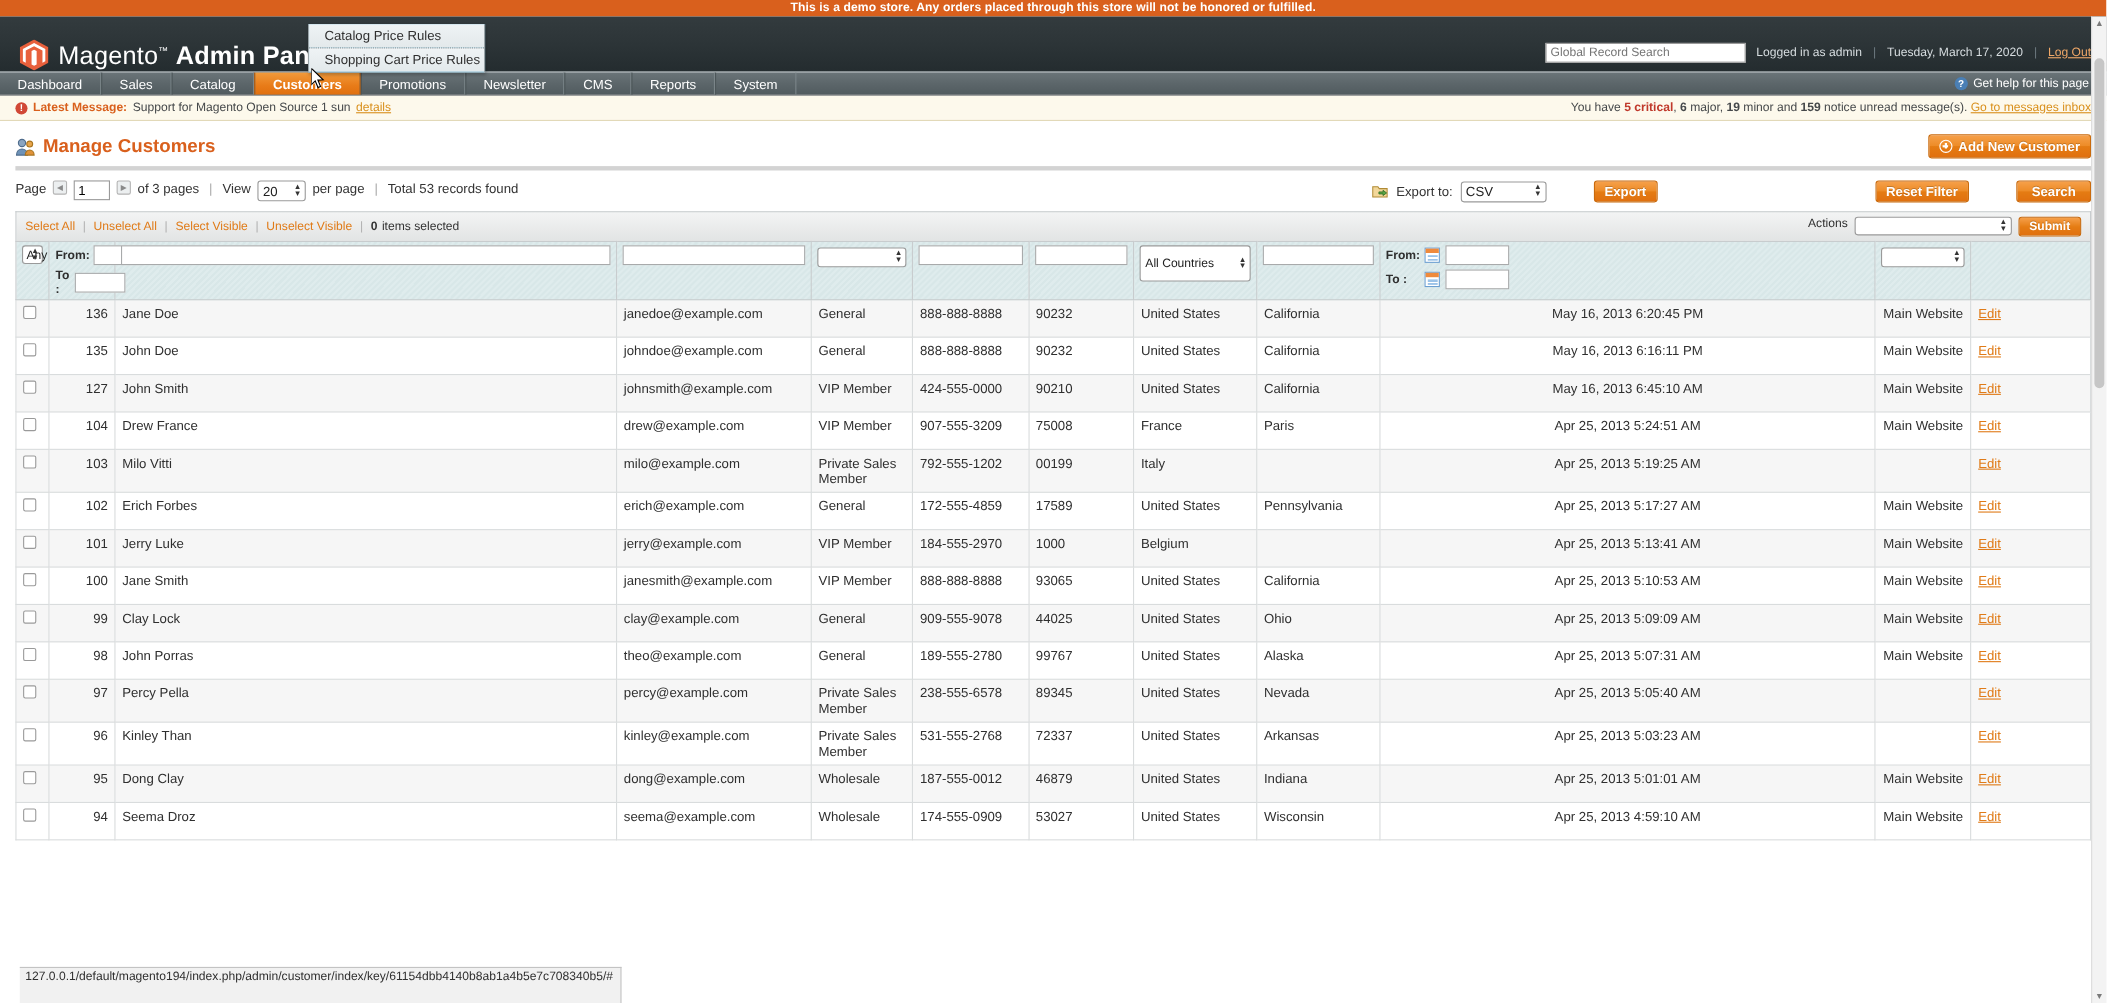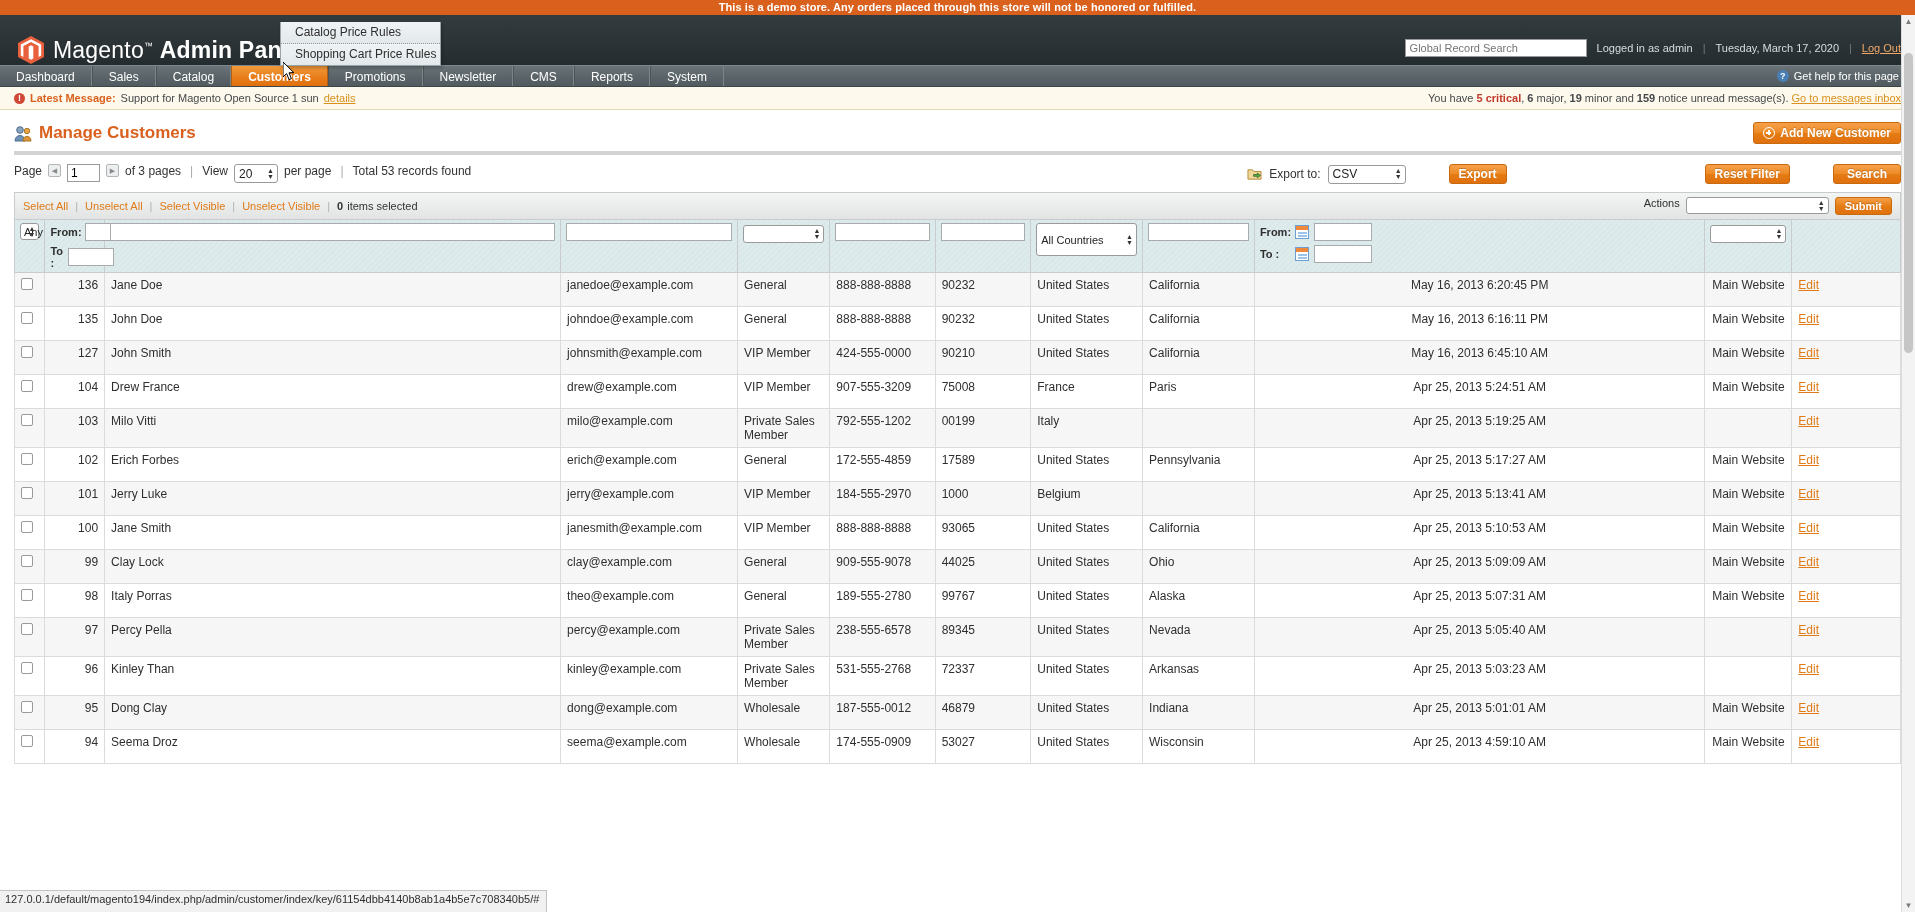--- a/index.html
+++ b/index.html
@@ -301,27 +301,27 @@
   td.num { text-align: right; }
   td.ctr { text-align: center; }
   a.edit-link { color: #e07b18; text-decoration: underline; font-size: 12px; }
   .cb {
     width: 12px; height: 12px; border: 1px solid #9a9a9a;
     background: #fff; border-radius: 2px; display: inline-block;
   }
 
   
   .statusbar {
-    position: absolute; left: 0; bottom: 0;
+    position: absolute; left: 18px; bottom: 0;
     background: #f1f1f1;
     border: 1px solid #c3c3c3;
     border-left: none; border-bottom: none;
     font-size: 11px;
     color: #2f2f2f;
-    padding: 2px 7px 7px 5px;
+    padding: 2px 7px 18px 5px;
     max-width: 70%;
     white-space: nowrap;
     z-index: 80;
     font-family: "Liberation Sans", sans-serif;
   }
 
   
   .scrollbar {
     position: absolute; right: 0; top: 15px; width: 14px; bottom: 0;
     background: #f3f3f3; border-left: 1px solid #dcdcdc;
@@ -702,21 +702,21 @@
           <td class="cell">44025</td>
           <td class="cell">United States</td>
           <td class="cell">Ohio</td>
           <td class="cell ctr">Apr 25, 2013 5:09:09 AM</td>
           <td class="cell ctr">Main Website</td>
           <td class="cell"><a class="edit-link" href="#">Edit</a></td>
         </tr>
         <tr class="row-even">
           <td class="cell"><span class="cb"></span></td>
           <td class="cell num">98</td>
-          <td class="cell">Italy Porras</td>
+          <td class="cell">John Porras</td>
           <td class="cell">theo@example.com</td>
           <td class="cell">General</td>
           <td class="cell">189-555-2780</td>
           <td class="cell">99767</td>
           <td class="cell">United States</td>
           <td class="cell">Alaska</td>
           <td class="cell ctr">Apr 25, 2013 5:07:31 AM</td>
           <td class="cell ctr">Main Website</td>
           <td class="cell"><a class="edit-link" href="#">Edit</a></td>
         </tr>

